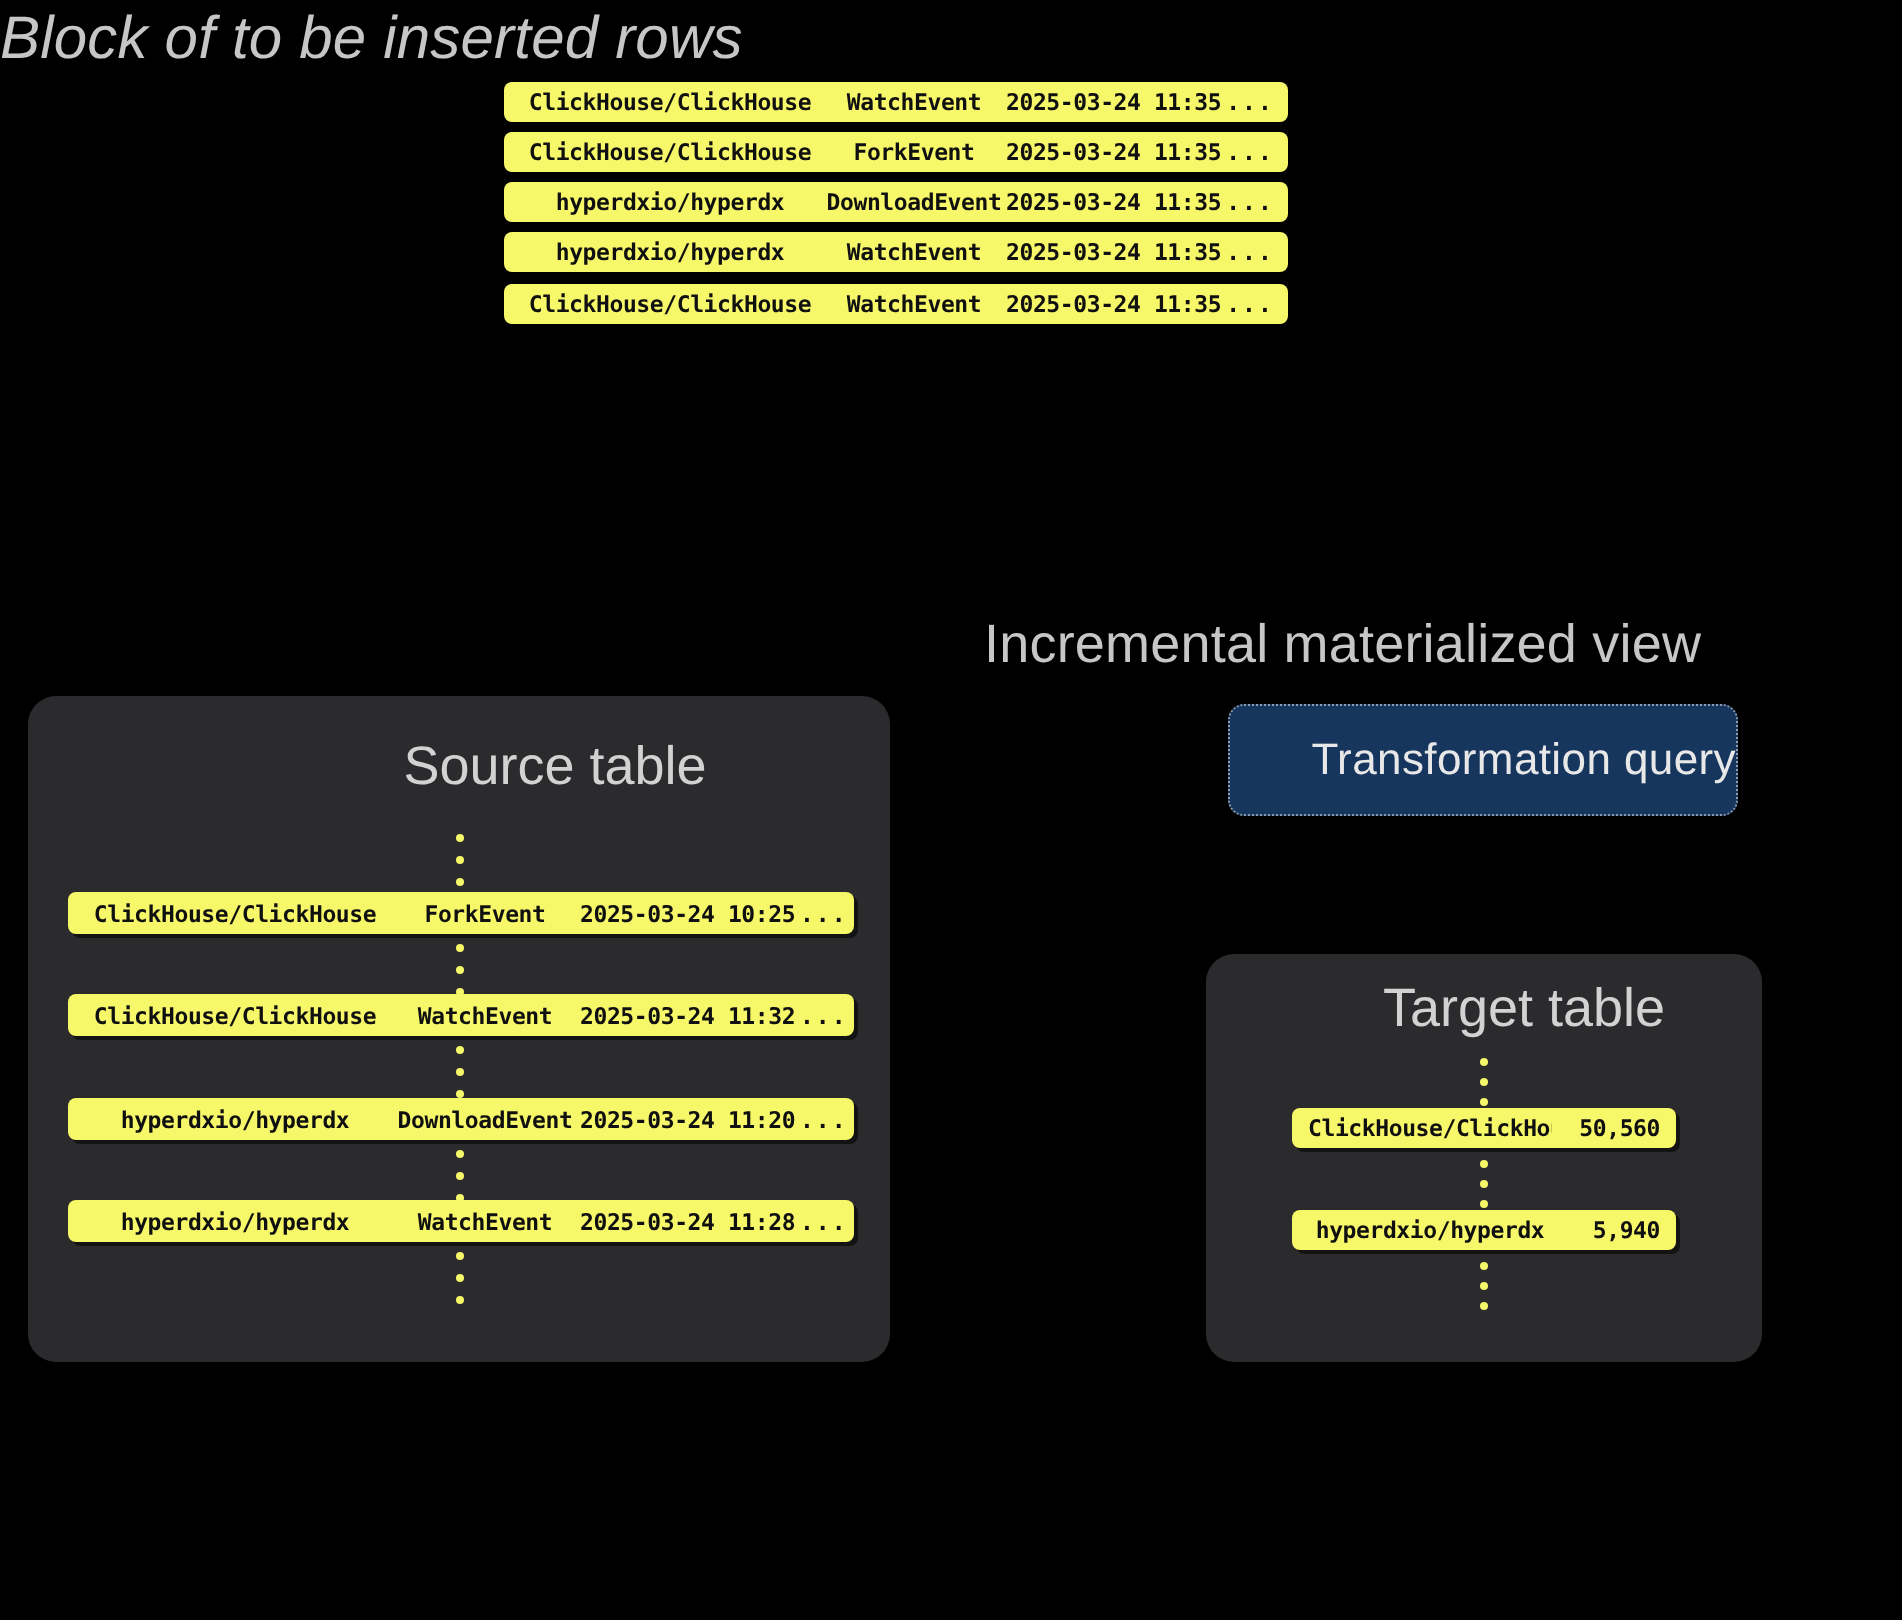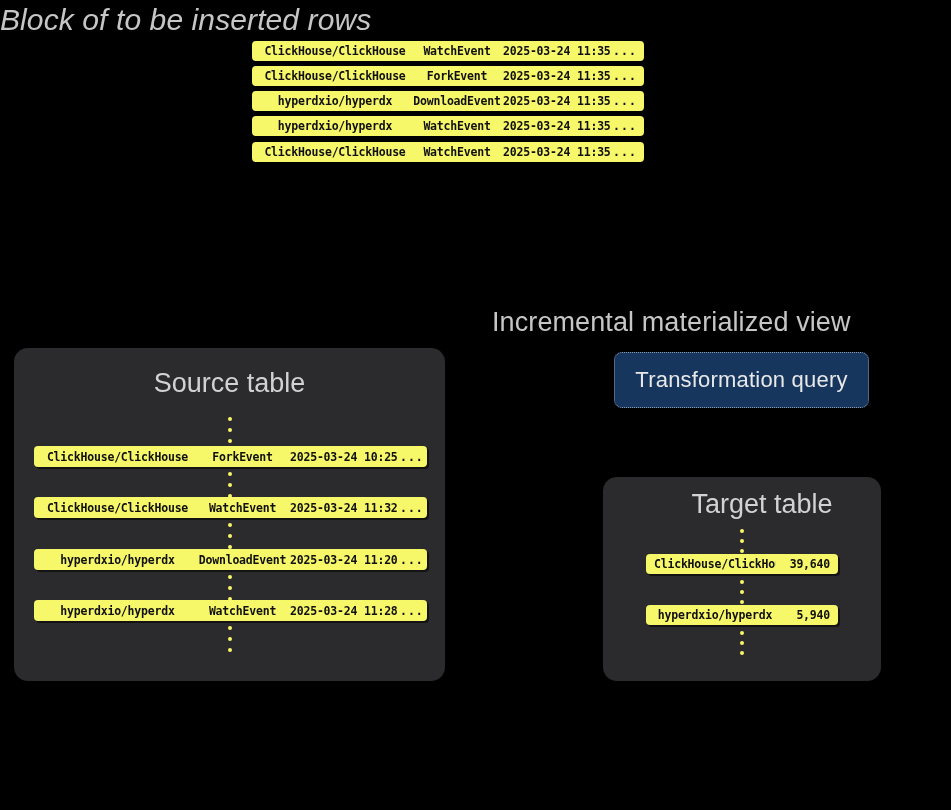--- a/index.html
+++ b/index.html
@@ -121,21 +121,21 @@
     position: absolute;
     left: 0;
     width: 100%;
     text-align: center;
     color: #d2d2d2;
     font-size: 27px;
     line-height: 32px;
     font-family: "Liberation Sans", sans-serif;
     white-space: nowrap;
   }
-  #source-card .card-title { top: 19px; }
+  #source-card .card-title { top: 19px; margin-left: 48px; }
   #target-card .card-title { top: 11px; margin-left: 20px; }
 
   
   .vdots {
     position: absolute;
     width: 10px;
     display: flex;
     flex-direction: column;
     align-items: center;
     justify-content: space-between;
@@ -156,21 +156,21 @@
     left: 614px;
     top: 352px;
     width: 255px;
     height: 56px;
     background: #16365e;
     border: 1px dotted #8f9aab;
     border-radius: 8px;
     box-sizing: border-box;
     display: flex;
     align-items: center;
-    justify-content: center;
+    justify-content: flex-end;
   }
   #query-box .label {
     color: #e8e8e8;
     font-size: 22px;
     font-family: "Liberation Sans", sans-serif;
     white-space: nowrap;
     letter-spacing: 0.2px;
   }
 </style>
 </head>
@@ -283,21 +283,21 @@
     <div class="card-title">Target table</div>
 
     <div class="vdots tgt-dots" style="top:52px;">
       <span></span>
         <span></span>
         <span></span>
     </div>
 
     <div class="yrow tgt-row" style="top:77px;">
       <span class="cell c-repo">ClickHouse/ClickHouse</span>
-      <span class="cell c-count">39,640</span>
+      <span class="cell c-count">50,560</span>
     </div>
 
     <div class="vdots tgt-dots" style="top:103px;">
       <span></span>
         <span></span>
         <span></span>
     </div>
 
     <div class="yrow tgt-row" style="top:128px;">
       <span class="cell c-repo">hyperdxio/hyperdx</span>

